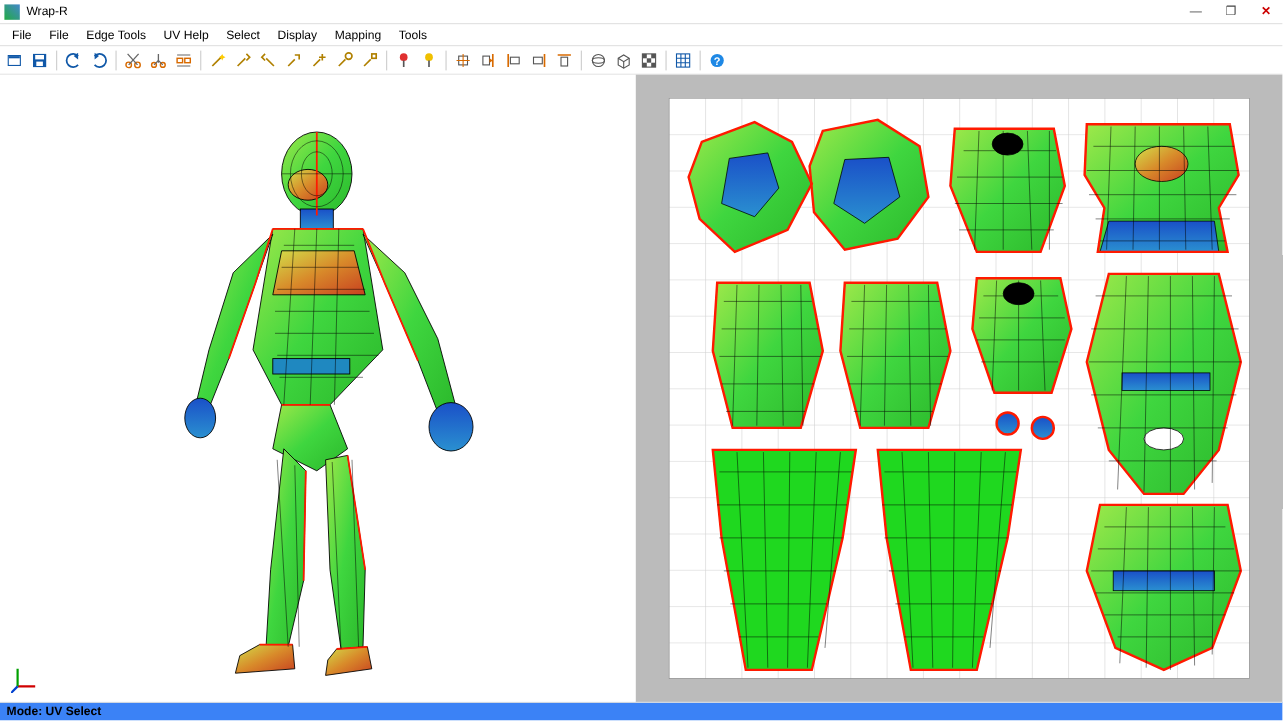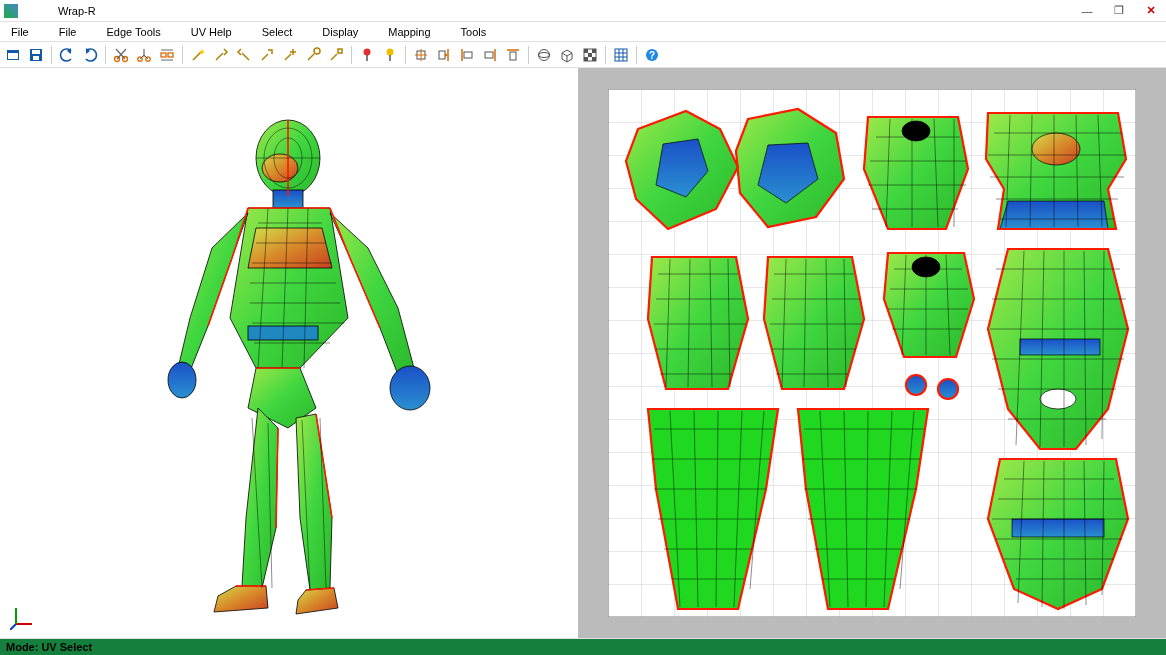--- a/index.html
+++ b/index.html
@@ -1,32 +1,32 @@
 <!DOCTYPE html>
 <html><head>
 <meta charset="utf-8">
 <style>
   * { margin: 0; padding: 0; box-sizing: border-box; }
   html, body { width: 1166px; height: 655px; font-family: "Segoe UI", Tahoma, sans-serif; font-size: 11px; background: #fff; overflow: hidden; }
-  .titlebar { height: 22px; background: #fff; display: flex; align-items: center; padding: 0 4px; border-bottom: 1px solid #e0e0e0; gap: 34px; }
+  .titlebar { height: 22px; background: #fff; display: flex; align-items: center; padding: 0 4px; border-bottom: 1px solid #e0e0e0; }
   .titlebar .app-ico { width: 14px; height: 14px; background: linear-gradient(45deg,#2a4,#48c); margin-right: 6px; }
   .titlebar .title { flex: 1; font-size: 11px; color: #000; }
   .win-btns { display: flex; gap: 18px; padding-right: 4px; }
   .win-btn { width: 14px; height: 14px; display:flex; align-items:center; justify-content:center; cursor:pointer; font-size:11px; color:#444; }
   .win-btn.close { color:#c00; font-weight:bold; }
-  .menubar { height: 20px; display: flex; align-items: center; padding: 0 4px; gap: 16px; border-bottom: 1px solid #e0e0e0; }
+  .menubar { height: 20px; display: flex; align-items: center; padding: 0 4px; gap: 2px; border-bottom: 1px solid #e0e0e0; }
   .menubar .menu { padding: 1px 7px; cursor: pointer; }
   .toolbar { height: 26px; display: flex; align-items: center; padding: 0 2px; gap: 1px; border-bottom: 1px solid #e0e0e0; }
   .tool-btn { width: 22px; height: 22px; display: flex; align-items: center; justify-content: center; cursor: pointer; border-radius:2px; }
   .tool-sep { width:1px; height:18px; background:#ccc; margin:0 3px; }
   .workspace { display:flex; height: calc(655px - 22px - 20px - 26px - 17px); }
   .viewport-3d { width: 578px; height: 100%; background: #fff; position: relative; }
   .viewport-uv { flex:1; height:100%; background: #bbb; position:relative; display:flex; align-items:center; justify-content:center; }
   .axis-gizmo { position:absolute; left:10px; bottom:8px; width:26px; height:26px; }
-  .statusbar { height:17px; background:#15803d; border-top:1px solid #e0e0e0; display:flex; align-items:center; padding:0 6px; }
+  .statusbar { height:17px; background:#3b82f6; border-top:1px solid #e0e0e0; display:flex; align-items:center; padding:0 6px; }
   .statusbar .mode { font-weight:bold; }
   .statusbar .mode-val { font-weight:bold; margin-left:3px; }
   .uv-grid-wrap { width:528px; height:528px; position:relative; }
 </style>
 </head>
 <body>
 
 <div class="titlebar">
   <div class="app-ico"></div>
   <div class="title">Wrap-R</div>

